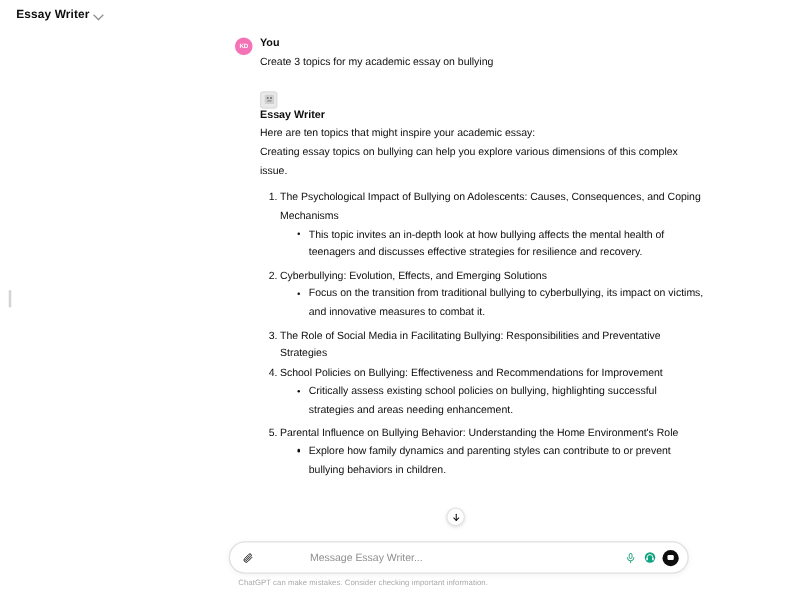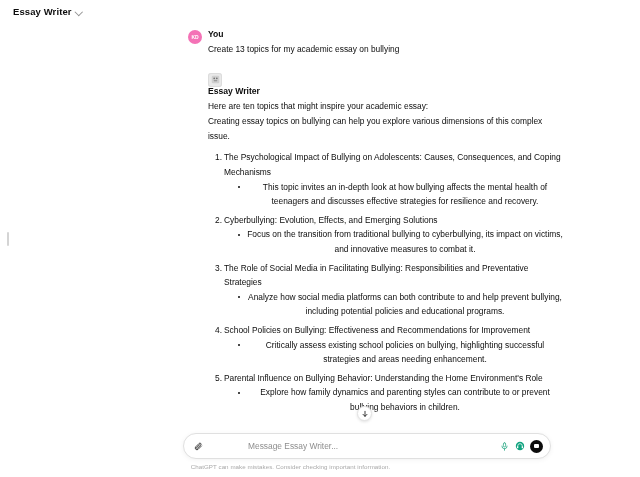--- a/index.html
+++ b/index.html
@@ -65,21 +65,21 @@
   ol.topics { list-style: none; counter-reset: topic; margin: 7px 0 0 0; padding: 0; }
   ol.topics > li { counter-increment: topic; position: relative; padding-left: 16px; margin-bottom: 1px; }
   ol.topics > li:before {
     content: counter(topic) ".";
     position: absolute; left: 2px; top: 0;
     font-size: 8.4px; line-height: 14.6px; color: #0d0d0d;
     width: 12px; text-align: right;
   }
   .topic-title { font-size: 8.4px; line-height: 14.6px; font-weight: 400; color: #0d0d0d; }
   ul.sub { list-style: none; margin: 0 0 4px 0; padding: 0 0 0 14px; }
-  ul.sub > li { position: relative; padding-left: 9px; text-align: center; }
+  ul.sub > li { position: relative; padding-left: 9px; }
   ul.sub > li:before {
     content: ""; position: absolute; left: 0; top: 6.3px;
     width: 2.4px; height: 2.4px; border-radius: 50%; background: #0d0d0d;
   }
   .sub-text { font-size: 8.4px; line-height: 14.6px; color: #0d0d0d; }
 
   
   .scroll-btn {
     position: absolute; left: 357px; top: 406px;
     width: 15px; height: 15px; border-radius: 50%;
@@ -138,21 +138,21 @@
 
   <div class="sidebar-handle"></div>
 
   <div class="scroll-area">
     <div class="thread">
 
       <div class="msg">
         <div class="avatar user">KD</div>
         <div class="msg-author">You</div>
         <div class="msg-body">
-          <p>Create 13 topics for my academic essay on bullying</p>
+          <p>Create 3 topics for my academic essay on bullying</p>
         </div>
       </div>
 
       <div class="msg">
         <div class="avatar bot">
           <svg class="bot-glyph" viewBox="0 0 24 24">
             <rect x="2" y="2" width="20" height="20" rx="3" fill="#cfcfcf"></rect>
             <circle cx="8.5" cy="9" r="2.2" fill="#6e6e6e"></circle>
             <circle cx="15.5" cy="9" r="2.2" fill="#6e6e6e"></circle>
             <rect x="7" y="14" width="10" height="2.4" rx="1.2" fill="#8a8a8a"></rect>
@@ -171,23 +171,20 @@
               </ul>
             </li>
             <li>
               <span class="topic-title">Cyberbullying: Evolution, Effects, and Emerging Solutions</span>
               <ul class="sub">
                 <li><span class="sub-text">Focus on the transition from traditional bullying to cyberbullying, its impact on victims, and innovative measures to combat it.</span></li>
               </ul>
             </li>
             <li>
               <span class="topic-title">The Role of Social Media in Facilitating Bullying: Responsibilities and Preventative Strategies</span>
-              <ul class="sub">
-                <li><span class="sub-text">Analyze how social media platforms can both contribute to and help prevent bullying, including potential policies and educational programs.</span></li>
-              </ul>
             </li>
             <li>
               <span class="topic-title">School Policies on Bullying: Effectiveness and Recommendations for Improvement</span>
               <ul class="sub">
                 <li><span class="sub-text">Critically assess existing school policies on bullying, highlighting successful strategies and areas needing enhancement.</span></li>
               </ul>
             </li>
             <li>
               <span class="topic-title">Parental Influence on Bullying Behavior: Understanding the Home Environment's Role</span>
               <ul class="sub">

